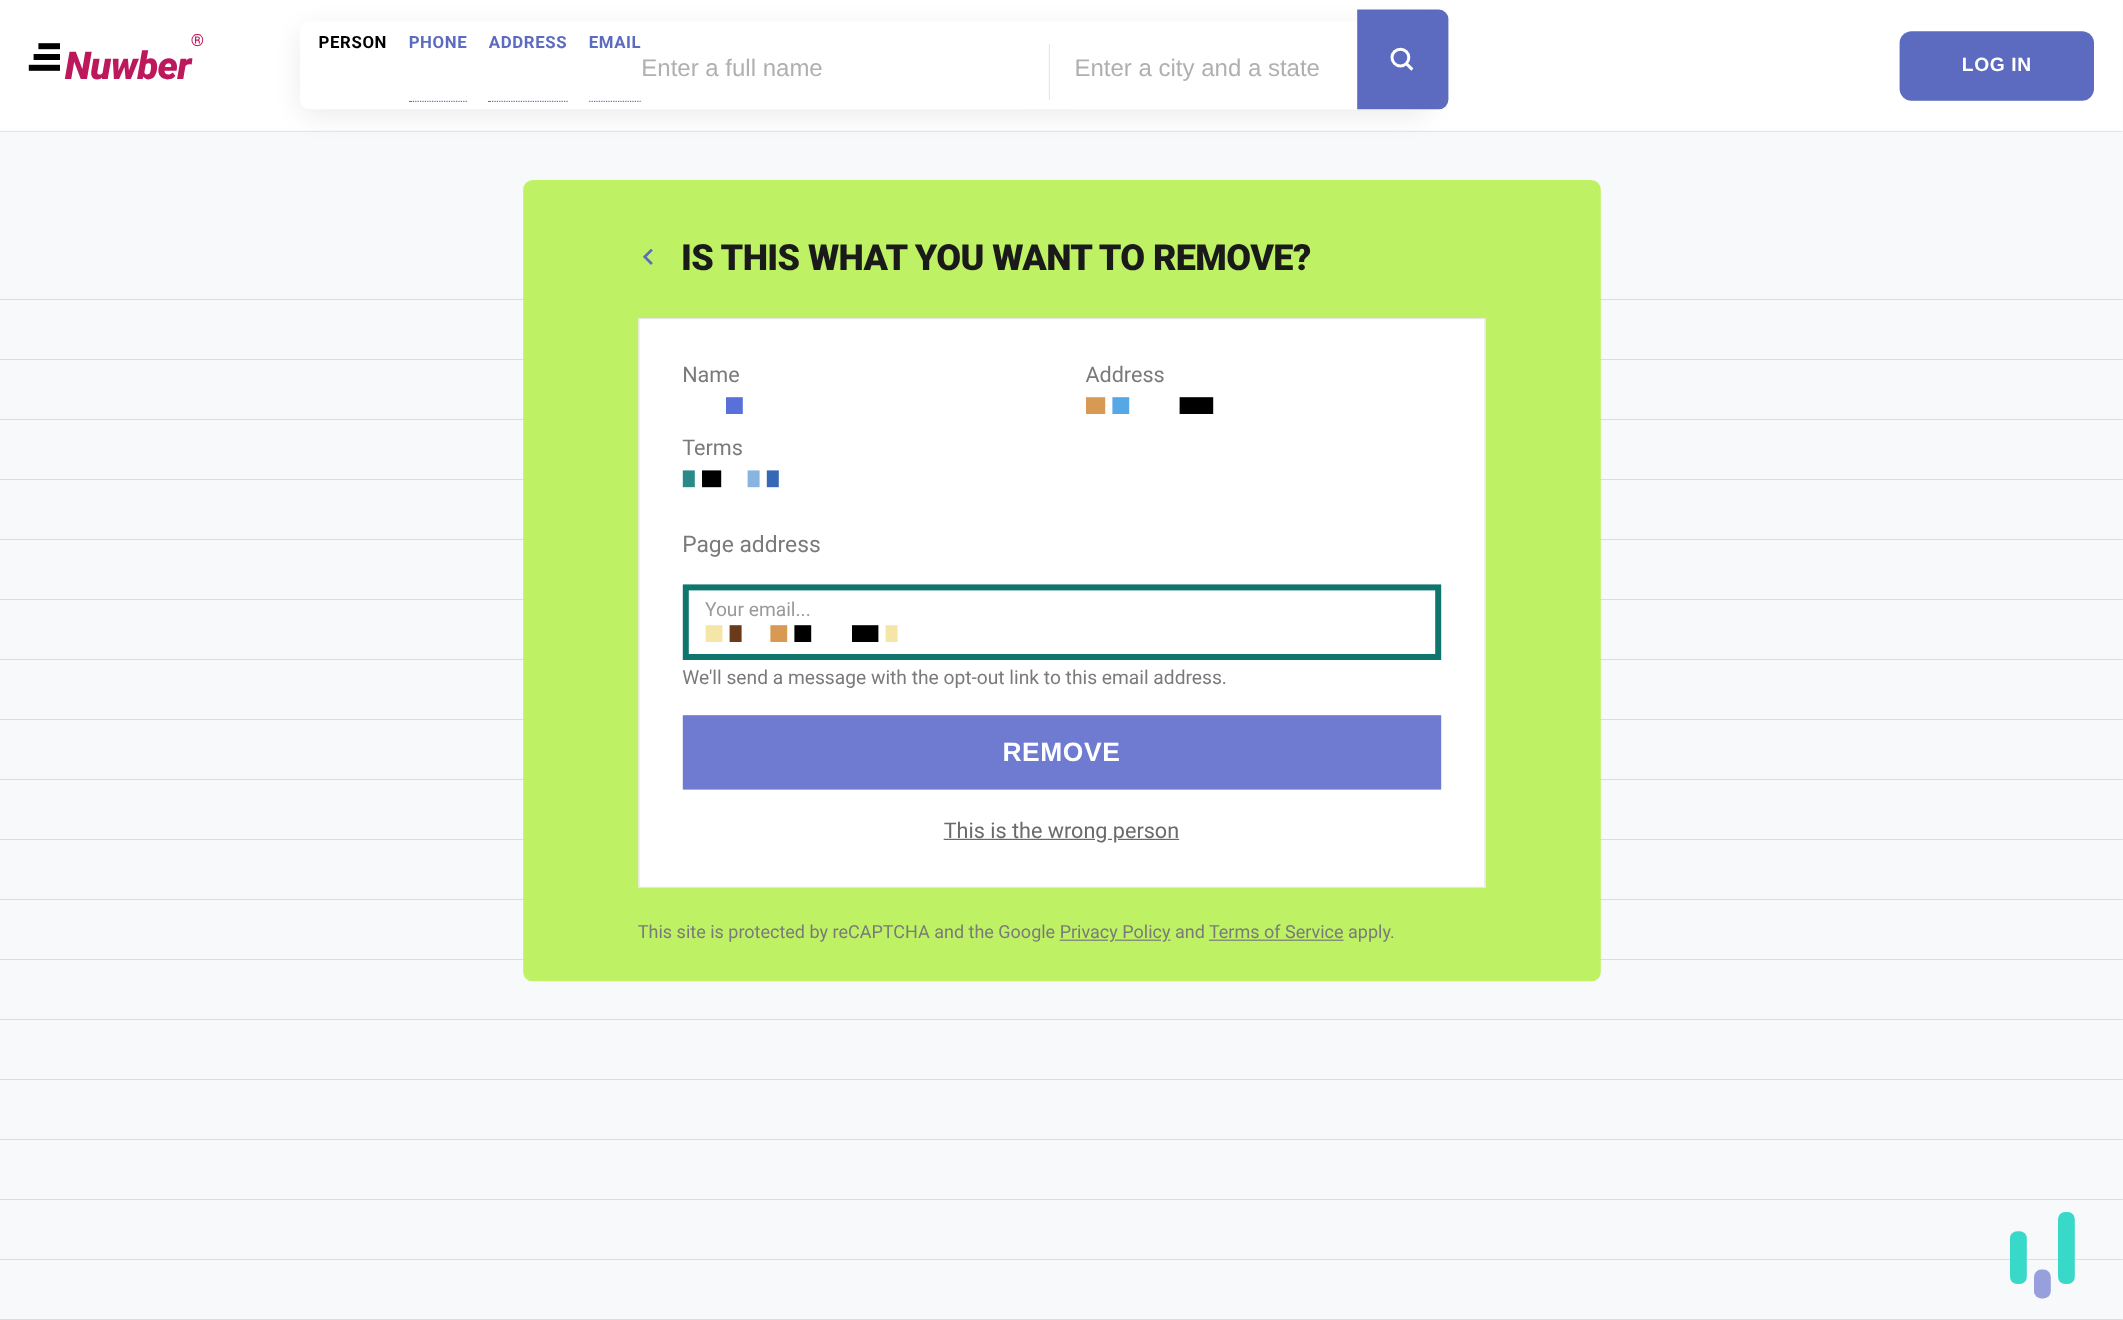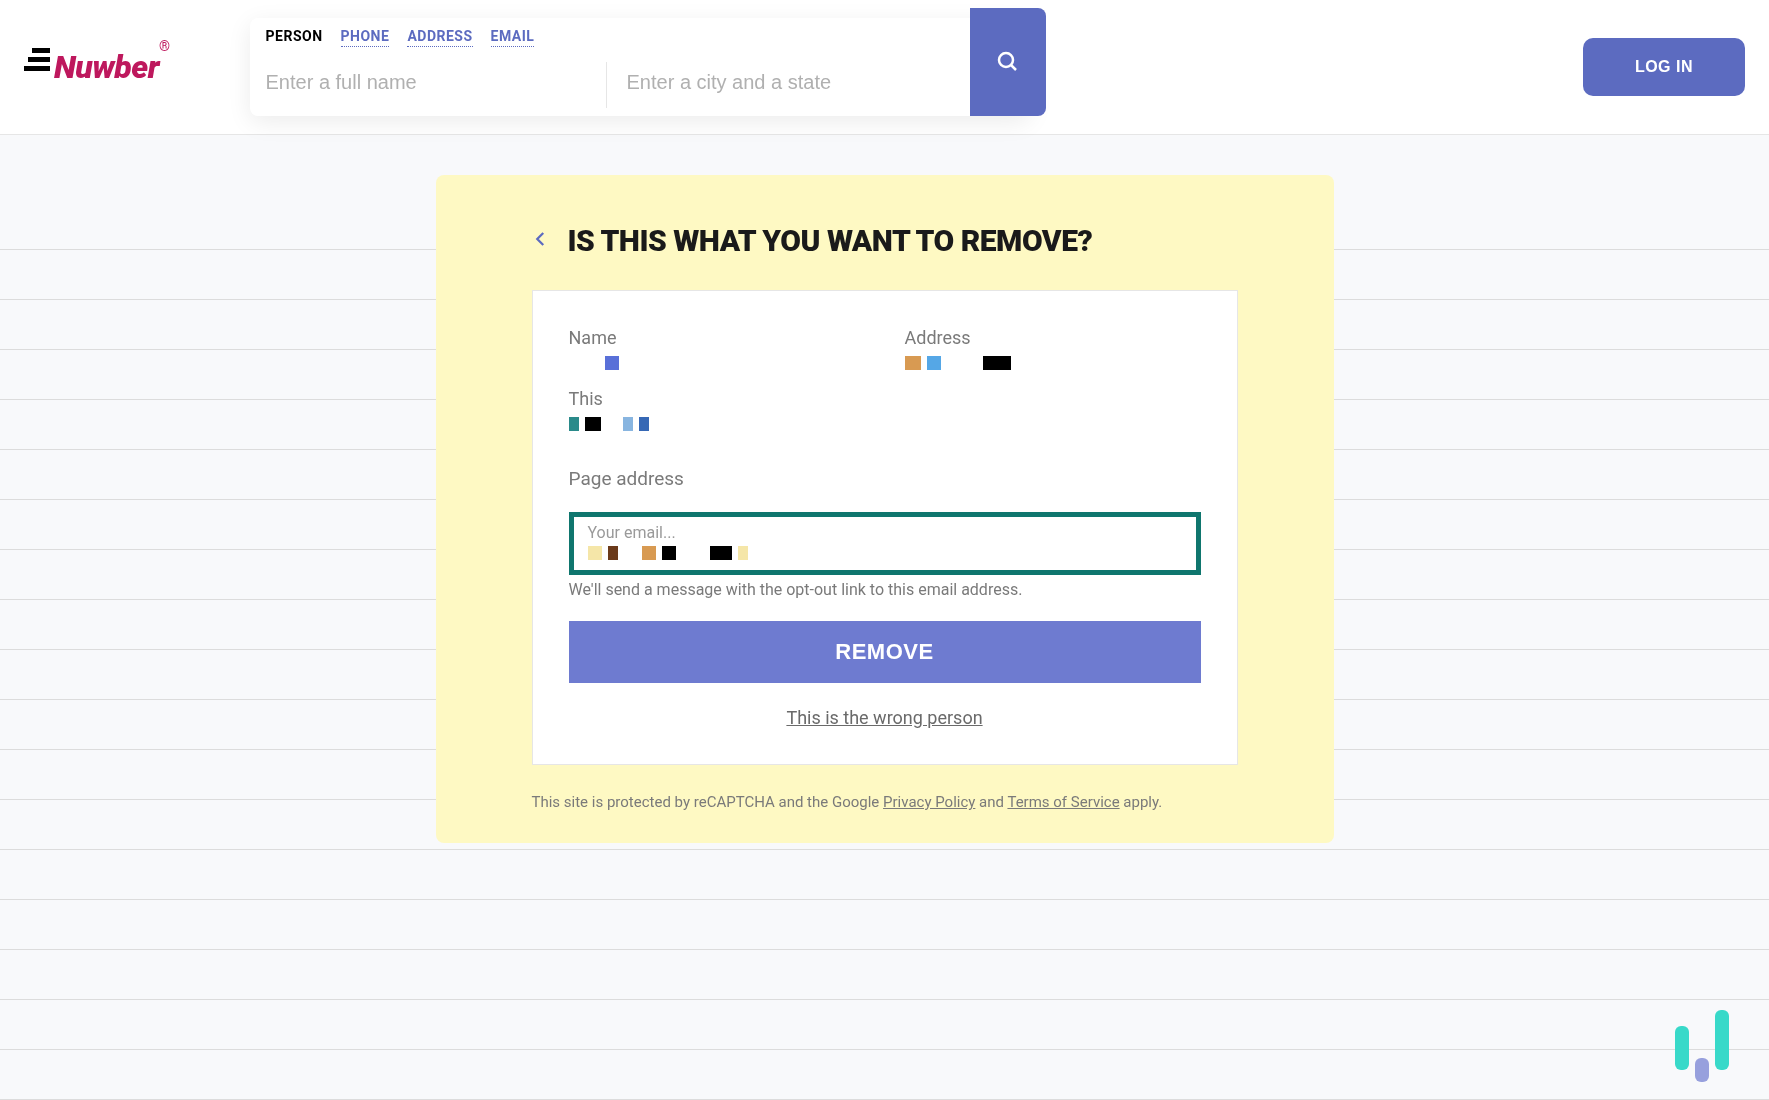--- a/index.html
+++ b/index.html
@@ -51,21 +51,21 @@
       font-style: normal;
       position: relative;
       top: -10px;
     }
     .search-wrap {
       background: #fff;
       border-radius: 8px;
       box-shadow: 0 6px 24px rgba(0,0,0,0.08);
       padding: 10px 16px 0 16px;
       display: flex;
-      flex-direction: column;
+      flex-direction: row;
       min-width: 780px;
       position: relative;
     }
     .tabs {
       display: flex;
       gap: 18px;
       margin-bottom: 6px;
       font-size: 14px;
       font-weight: 700;
       letter-spacing: 0.5px;
@@ -146,21 +146,21 @@
       z-index: -1;
       background-image: repeating-linear-gradient(
         to bottom,
         transparent 0,
         transparent 49px,
         #dcdcdc 49px,
         #dcdcdc 50px
       );
     }
     .main-card {
-      background: #fef9c3;
+      background: #bef264;
       max-width: 898px;
       margin: 40px auto 0 auto;
       border-radius: 8px;
       padding: 48px 96px 32px 96px;
     }
     .title-row {
       display: flex;
       align-items: center;
       gap: 18px;
       margin-bottom: 32px;
@@ -338,21 +338,21 @@
       <div>
         <div class="info-label">Address</div>
         <div class="redact-group">
           <span class="redact" style="width:16px;background:#d89a52"></span>
           <span class="redact" style="width:14px;background:#55a7e6"></span>
           <span class="redact" style="width:30px;background:transparent"></span>
           <span class="redact" style="width:28px;background:#000"></span>
         </div>
       </div>
       <div>
-        <div class="info-label">This</div>
+        <div class="info-label">Terms</div>
         <div class="redact-group">
           <span class="redact" style="width:10px;background:#2a8a8a"></span>
           <span class="redact" style="width:16px;background:#000"></span>
           <span class="redact" style="width:10px;background:transparent"></span>
           <span class="redact" style="width:10px;background:#88b5e0"></span>
           <span class="redact" style="width:10px;background:#3668b5"></span>
         </div>
       </div>
     </div>
 

